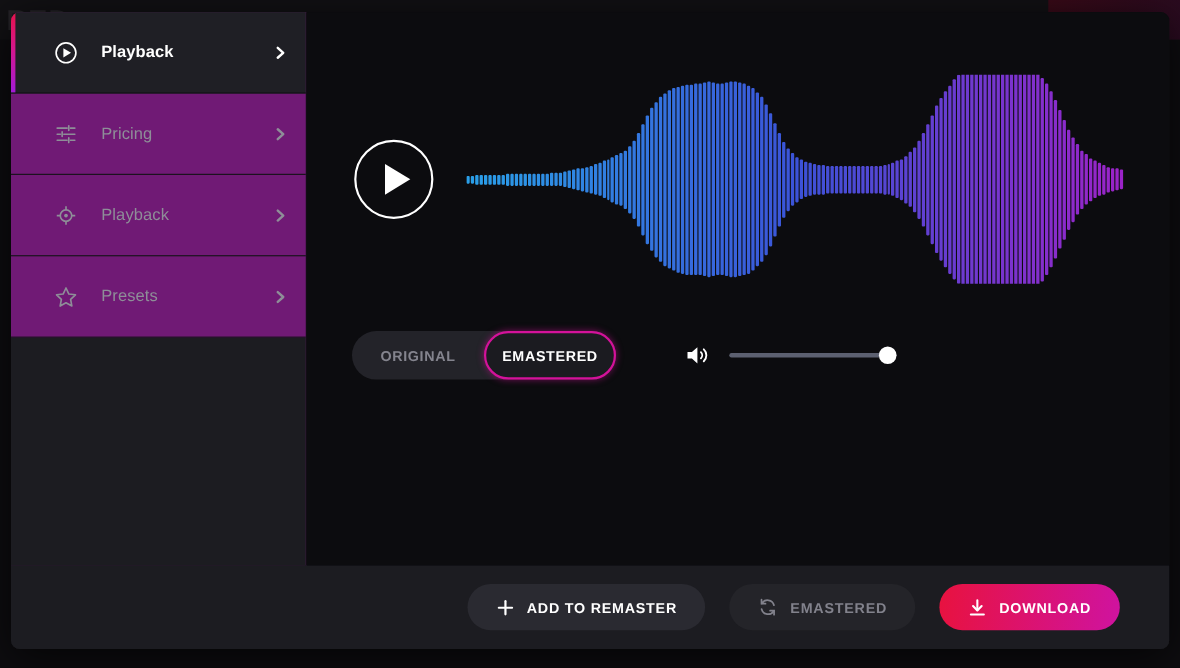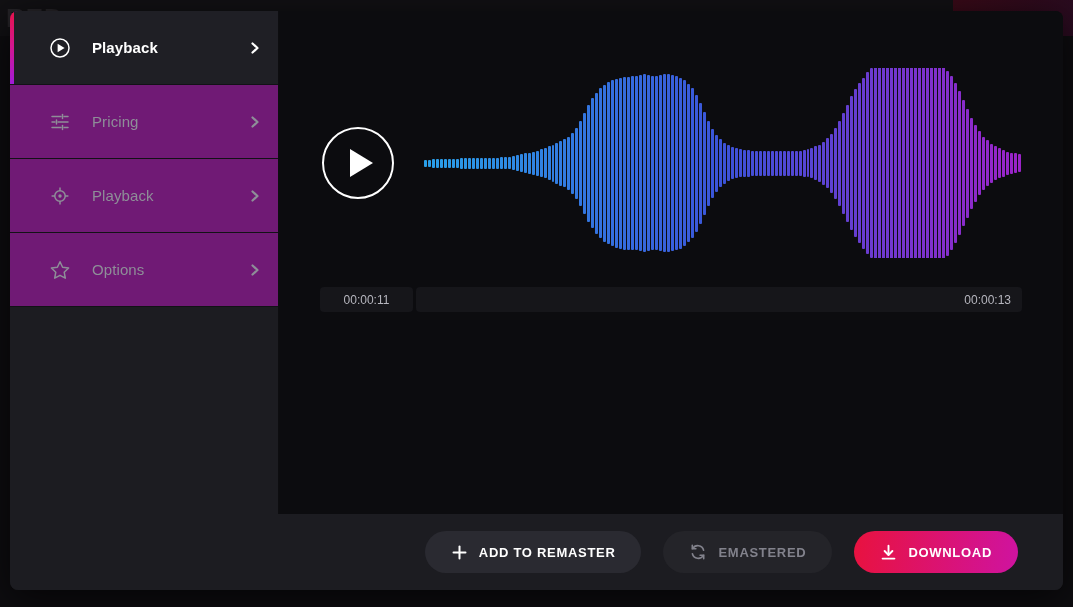--- a/index.html
+++ b/index.html
@@ -356,21 +356,21 @@
           </svg>
         </span>
       </div>
 
       <div class="side-item">
         <span class="side-ico">
           <svg width="22" height="22" viewBox="0 0 22 22" fill="none" stroke="currentColor" stroke-width="1.5" stroke-linejoin="round">
             <polygon points="11,2.8 13.6,8.3 19.6,9 15.2,13.2 16.3,19.2 11,16.3 5.7,19.2 6.8,13.2 2.4,9 8.4,8.3"></polygon>
           </svg>
         </span>
-        <span class="side-label">Options</span>
+        <span class="side-label">Presets</span>
         <span class="side-chev">
           <svg width="14" height="14" viewBox="0 0 14 14" fill="none" stroke="currentColor" stroke-width="2.2" stroke-linecap="round" stroke-linejoin="round">
             <polyline points="4.5,2.5 9.5,7 4.5,11.5"></polyline>
           </svg>
         </span>
       </div>
 
       <div id="sidebar-filler"></div>
     </div>
 
@@ -527,27 +527,41 @@
             <div class="wbar" style="height: 34px; background: linear-gradient(rgb(147, 39, 201), rgb(147, 39, 201)); margin-right: 1px;"></div>
             <div class="wbar" style="height: 30px; background: linear-gradient(rgb(149, 38, 201), rgb(149, 38, 201)); margin-right: 1px;"></div>
             <div class="wbar" style="height: 27px; background: linear-gradient(rgb(150, 38, 201), rgb(150, 38, 201)); margin-right: 1px;"></div>
             <div class="wbar" style="height: 23px; background: linear-gradient(rgb(151, 37, 201), rgb(151, 37, 201)); margin-right: 1px;"></div>
             <div class="wbar" style="height: 21px; background: linear-gradient(rgb(152, 36, 200), rgb(152, 36, 200)); margin-right: 1px;"></div>
             <div class="wbar" style="height: 20px; background: linear-gradient(rgb(154, 36, 200), rgb(154, 36, 200)); margin-right: 1px;"></div>
             <div class="wbar" style="height: 18px; background: linear-gradient(rgb(155, 35, 200), rgb(155, 35, 200)); margin-right: 1px;"></div>
           </div>
       </div>
 
-      <div id="seek-row">
-        <div id="seek-elapsed">00:00:11</div>
-        <div id="seek-track">
-          <span>00:00:13</span>
+
+      <div id="controls-row">
+        <div id="ab-toggle">
+          <div class="ab-opt">ORIGINAL</div>
+          <div class="ab-opt selected">EMASTERED</div>
+        </div>
+
+        <div id="volume-group">
+          <span id="vol-icon">
+            <svg width="22" height="20" viewBox="0 0 22 20" fill="none">
+              <polygon points="2,7 6,7 11,2.6 11,17.4 6,13 2,13" fill="currentColor"></polygon>
+              <path d="M14.2 7.2a4 4 0 0 1 0 5.6" stroke="currentColor" stroke-width="1.7" stroke-linecap="round"></path>
+              <path d="M16.8 4.6a7.4 7.4 0 0 1 0 10.8" stroke="currentColor" stroke-width="1.7" stroke-linecap="round"></path>
+            </svg>
+          </span>
+          <div id="vol-slider">
+            <div id="vol-track"></div>
+            <div id="vol-thumb"></div>
+          </div>
         </div>
       </div>
-
 
     </div>
   </div>
 
   <div id="modal-footer">
     <div class="fbtn" id="btn-add">
       <span class="fico">
         <svg width="17" height="17" viewBox="0 0 17 17" stroke="currentColor" stroke-width="2" stroke-linecap="round">
           <line x1="8.5" y1="2.5" x2="8.5" y2="14.5"></line>
           <line x1="2.5" y1="8.5" x2="14.5" y2="8.5"></line>

